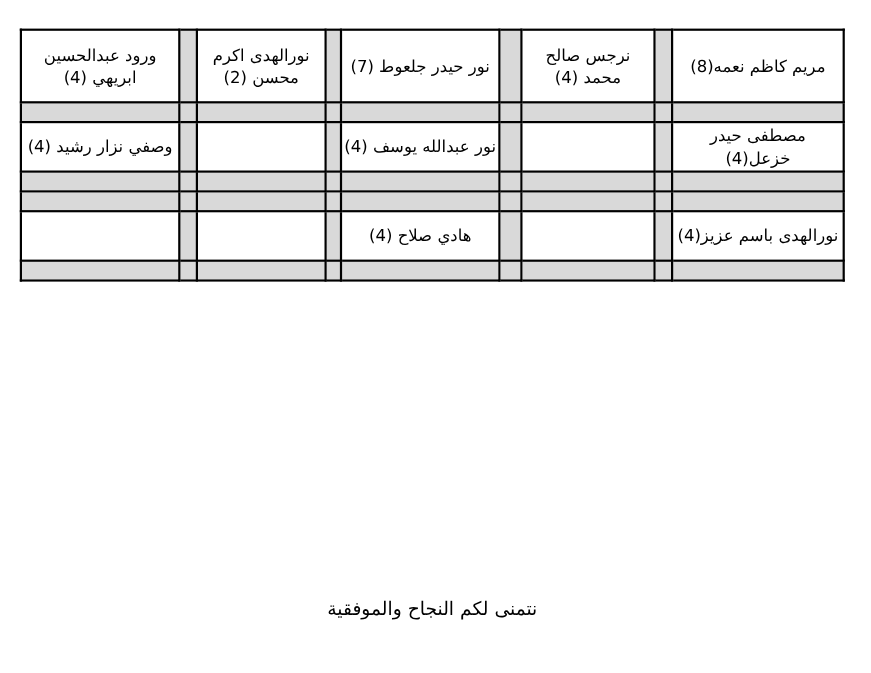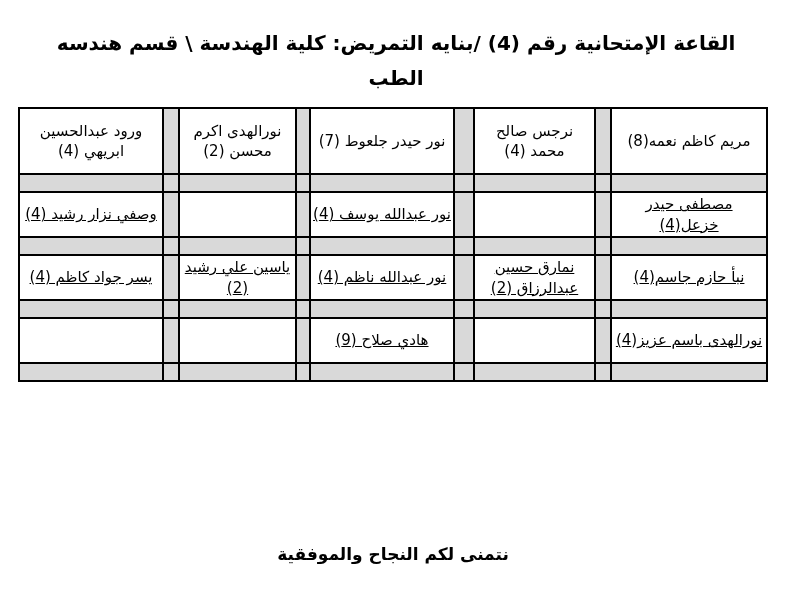--- a/index.html
+++ b/index.html
@@ -43,39 +43,38 @@
     text-align: center;
     direction: rtl;
     unicode-bidi: embed;
     font-size: 15px;
     line-height: 1.35;
     overflow: hidden;
   }
   td.sp { background: #d9d9d9; }
   tr.row-first  { height: 66px; border-radius: 31px; }
   tr.row-spacer { height: 18px; }
-  tr.row-data   { height: 45px; text-decoration: underline; }
+  tr.row-data   { height: 45px; }
   .footer {
     position: absolute;
     left: 0;
     top: 518px;
     width: 786px;
     text-align: center;
     direction: rtl;
-    font-weight: bold;
+    font-weight: normal;
     font-size: 17px;
   }
 </style>
 </head>
 <body>
 
 <div class="page">
 
   <div class="title">
-    <div>القاعة الإمتحانية رقم (4) /بنايه التمريض: كلية الهندسة \ قسم هندسه الطب</div>
   </div>
 
   <table class="seating">
     <colgroup>
       <col style="width:144px">
       <col style="width:16px">
       <col style="width:117px">
       <col style="width:14px">
       <col style="width:144px">
       <col style="width:20px">
@@ -126,50 +125,39 @@
       <td class="sp"></td>
       <td class="sp"></td>
       <td class="sp"></td>
       <td class="sp"></td>
       <td class="sp"></td>
       <td class="sp"></td>
       <td class="sp"></td>
       <td class="sp"></td>
     </tr>
 
-    <tr class="row-data">
-      <td>يسر جواد كاظم (4)</td>
-      <td class="sp"></td>
-      <td>ياسين علي رشيد (2)</td>
-      <td class="sp"></td>
-      <td>نور عبدالله ناظم (4)</td>
-      <td class="sp"></td>
-      <td>نمارق حسين عبدالرزاق (2)</td>
-      <td class="sp"></td>
-      <td>نبأ حازم جاسم(4)</td>
-    </tr>
 
     <tr class="row-spacer">
       <td class="sp"></td>
       <td class="sp"></td>
       <td class="sp"></td>
       <td class="sp"></td>
       <td class="sp"></td>
       <td class="sp"></td>
       <td class="sp"></td>
       <td class="sp"></td>
       <td class="sp"></td>
     </tr>
 
     <tr class="row-data">
       <td></td>
       <td class="sp"></td>
       <td></td>
       <td class="sp"></td>
-      <td>هادي صلاح (9)</td>
+      <td>هادي صلاح (4)</td>
       <td class="sp"></td>
       <td></td>
       <td class="sp"></td>
       <td>نورالهدى باسم عزيز(4)</td>
     </tr>
 
     <tr class="row-spacer">
       <td class="sp"></td>
       <td class="sp"></td>
       <td class="sp"></td>

